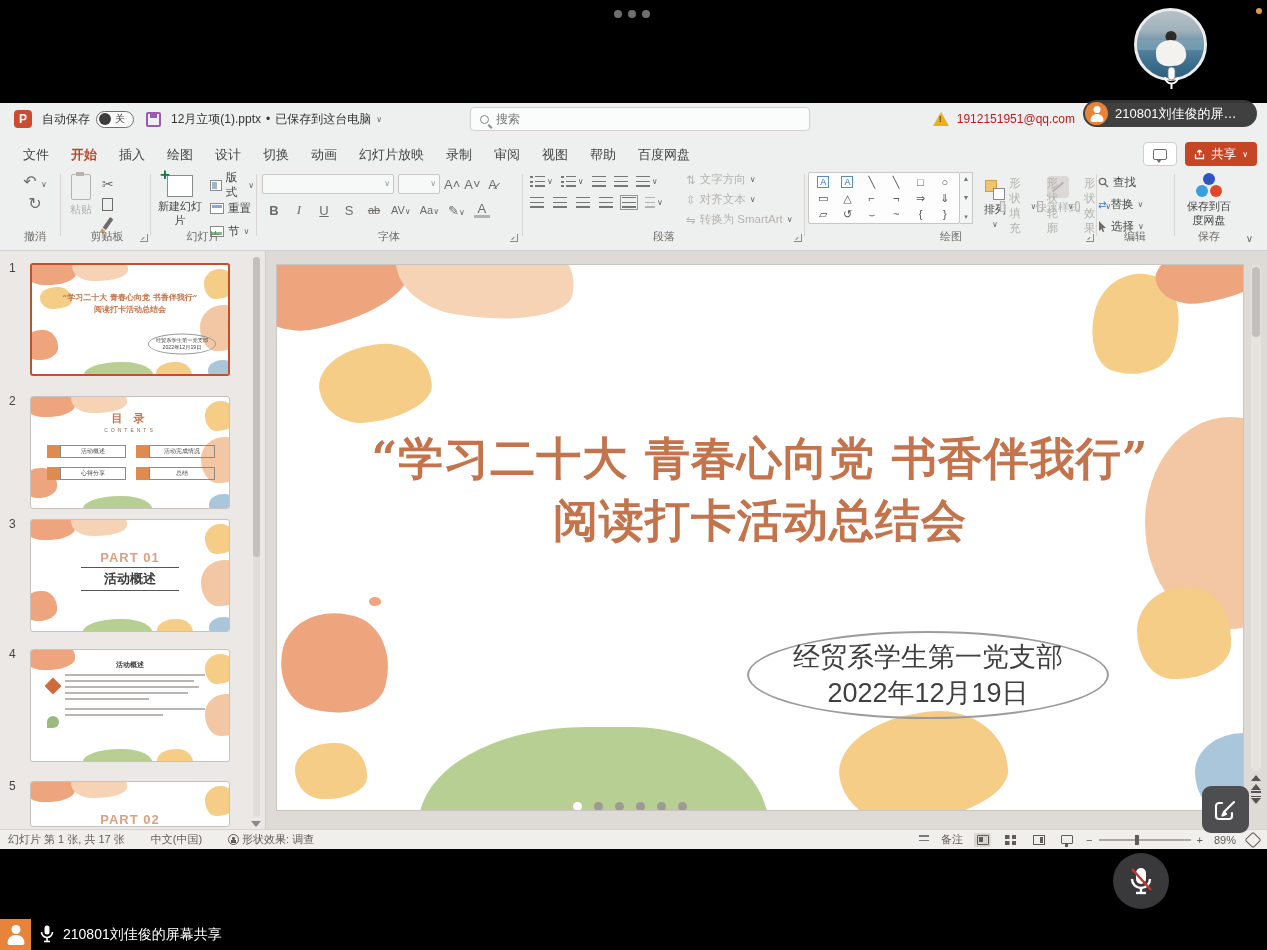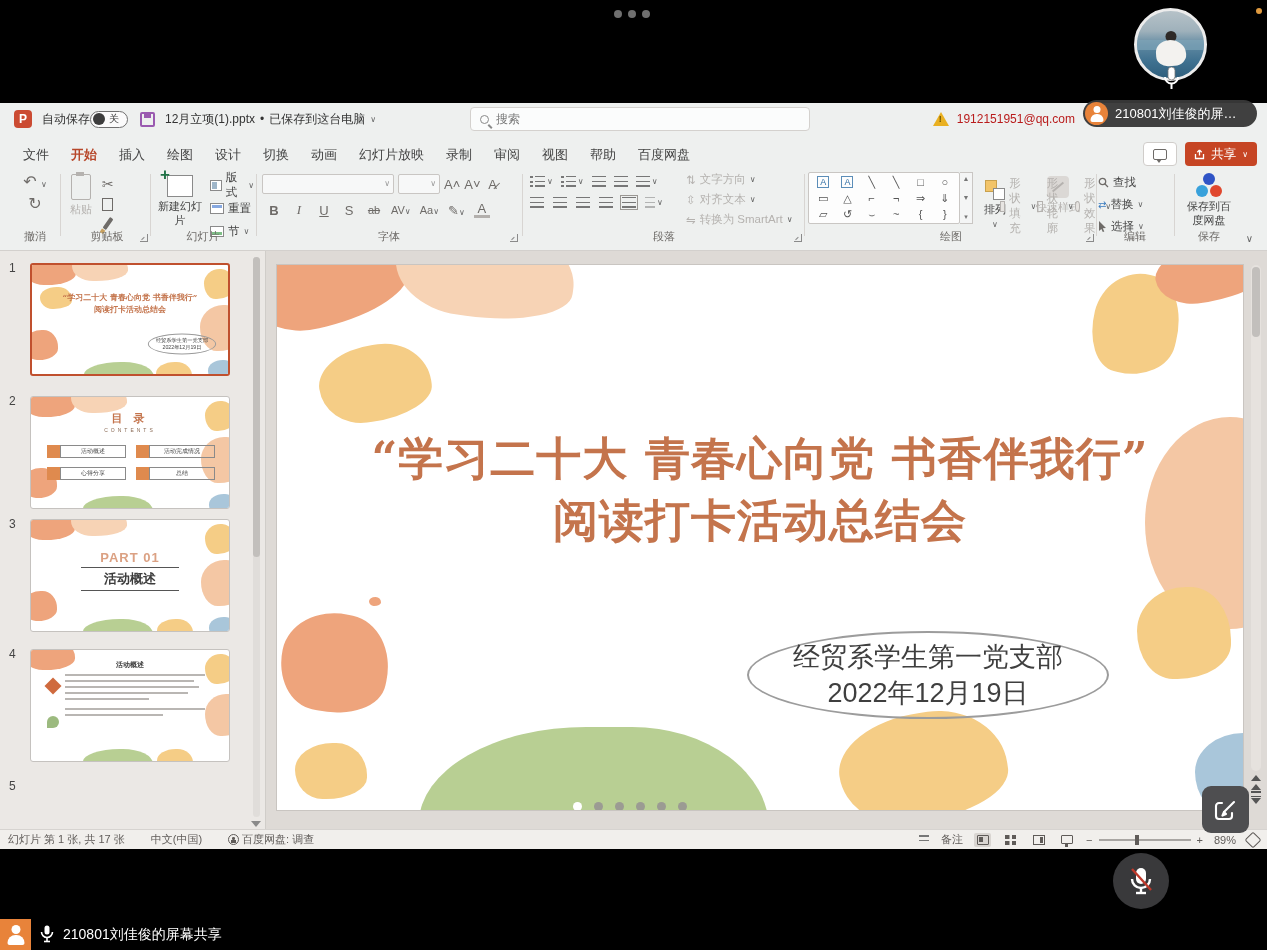--- a/index.html
+++ b/index.html
@@ -44,21 +44,21 @@
         width:17px;height:10px;border-radius:8px 8px 2px 2px;background:#fff;}
   .bottom-label .txt{color:#fff;font-size:14px;}
 
   
   .ppt{position:absolute;left:0;top:103px;width:1267px;height:746px;background:#eef0ef;}
 
   .titlebar{position:absolute;left:0;top:0;width:100%;height:32px;background:#eef0ef;
         display:flex;align-items:center;font-size:12px;color:#333;}
   .ppt-logo{width:18px;height:18px;margin:0 10px 0 14px;border-radius:4px;background:#cb4b32;color:#fff;
         display:flex;align-items:center;justify-content:center;font-weight:bold;font-size:12px;}
-  .autosave{display:flex;align-items:center;gap:0;}
+  .autosave{display:flex;align-items:center;gap:6px;}
   .toggle{width:38px;height:17px;border-radius:9px;border:1px solid #707070;background:#fbfbfb;
         display:flex;align-items:center;gap:4px;padding:0 4px 0 2px;}
   .toggle .knob{width:12px;height:12px;border-radius:50%;background:#3d3d3d;}
   .toggle .state{font-size:10px;color:#3d3d3d;}
   .save-ic{width:15px;height:15px;margin:0 10px 0 12px;border:2px solid #9a5ab0;border-radius:2px;position:relative;}
   .save-ic:before{content:"";position:absolute;left:2px;top:0;width:7px;height:4px;background:#9a5ab0;}
   .fname{display:flex;align-items:center;gap:5px;}
   .chev{font-size:8px;color:#666;}
   .searchbox{position:absolute;left:470px;top:4px;width:340px;height:24px;background:#fbfcfc;
         border:1px solid #d4d1ce;border-radius:4px;display:flex;align-items:center;gap:7px;padding:0 9px;color:#7a7a7a;}
@@ -651,20 +651,26 @@
                 <i style="width:88%;"></i>
                 <i style="width:60%;"></i>
               <i style="margin-top:8px;"></i>
                 <i style="width:70%;"></i>
             </div>
           </div>
         </div>
 
         <div class="thumb-row" style="top:528px;height:50px;">
           <span class="tnum">5</span>
+          <div class="thumb" style="height:46px;">
+            <span class="blob c-or" style="left:-8px;top:-10px;width:52px;height:30px;"></span>
+            <span class="blob c-pe" style="left:40px;top:-12px;width:56px;height:28px;"></span>
+            <span class="blob c-ye" style="right:-6px;top:4px;width:30px;height:30px;"></span>
+            <div class="t-part">PART 02</div>
+          </div>
         </div>
 
         <div class="tscroll">
             <span class="th"></span>
           </div>
         <div class="tarrow"></div>
       </div>
 
       <div class="canvas">
         <div class="slide">
@@ -717,21 +723,21 @@
       </div>
 
     </div>
 
     <div class="statusbar">
       <div class="sb-left">
         <span>幻灯片 第 1 张, 共 17 张</span>
         <span>中文(中国)</span>
         <span style="display:flex;align-items:center;">
           <span class="acc-ic"></span>
-          <span>百度网盘: 调查</span>
+          <span>形状效果: 调查</span>
         </span>
       </div>
       <div class="sb-right">
         <span class="notes">
           <span class="ln sm" style="height:9px;"></span>
           <span>备注</span>
         </span>
         <span class="v-ic selv">
             <span class="vi-norm"></span>
           </span>

